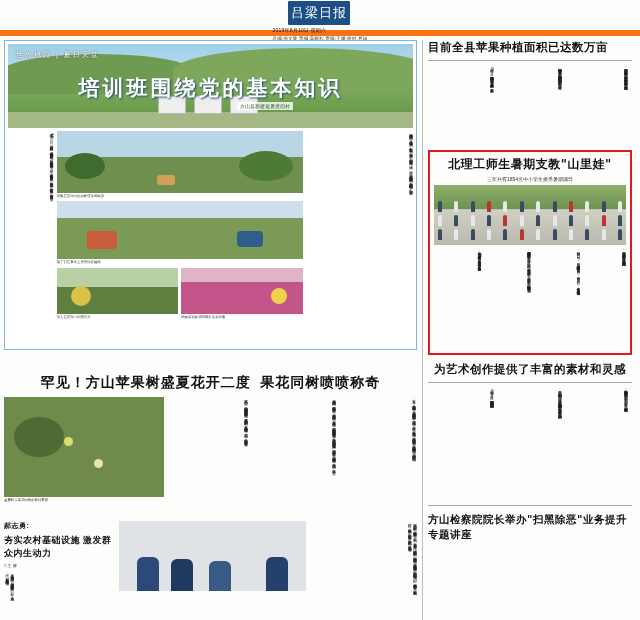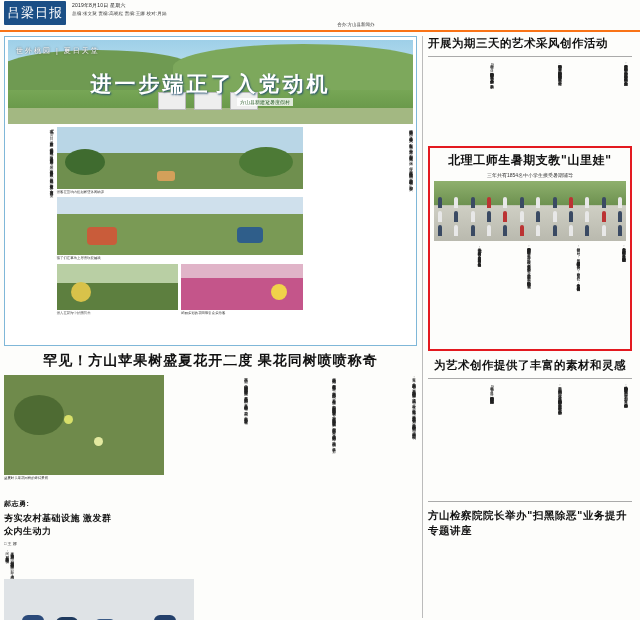--- a/index.html
+++ b/index.html
@@ -20,23 +20,24 @@
     height: 620px;
     background: #fdfdfb;
     box-sizing: border-box;
     padding: 0;
   }
 
   
   .masthead {
     position: relative;
     height: 30px;
-    border-bottom: 2px solid #f97316;
+    border-bottom: 6px solid #f97316;
     display: flex;
-    align-items: flex-start;
+    align-items: center;
+    flex-direction: column;
   }
   .logo {
     width: 62px;
     height: 24px;
     margin: 1px 6px 0 4px;
     background: #1b4f86;
     color: #fff;
     font-size: 13px;
     line-height: 24px;
     text-align: center;
@@ -216,27 +217,27 @@
   .cap {
     font-size: 3.4px;
     color: #333;
     margin-top: 1px;
     line-height: 1.3;
   }
   .photo-row { display: flex; gap: 3px; }
 
   
   .hl-apple {
-    margin-top: 6px;
+    margin-top: 24px;
     font-size: 14px;
     font-weight: bold;
     letter-spacing: 1px;
     color: #111;
     text-align: center;
-    font-family: Liberation Serif, serif;
+    font-family: Liberation Mono, monospace;
   }
   .apple-body { display: flex; margin-top: 5px; height: 120px; }
 
   
   .xiaoshuji {
     margin-top: 6px;
     border: 1px solid #c0161d;
     height: 34px;
     display: flex;
     align-items: center;
@@ -253,21 +254,21 @@
     font-family: "DejaVu Sans", sans-serif;
   }
   .xs-brand {
     color: #c0161d;
     font-size: 16px;
     font-weight: bold;
     margin-left: 8px;
     letter-spacing: 2px;
     font-family: "DejaVu Serif", serif;
   }
-  .bottom-row { display:flex; margin-top:4px; height: 74px; flex-direction: column; }
+  .bottom-row { display:flex; margin-top:4px; height: 74px; }
   .bn-name { font-size: 7px; font-weight: bold; letter-spacing:.5px;}
   .bn-title { font-size: 9px; font-weight: bold; letter-spacing:.5px; margin-top:3px;}
   .bn-sub { font-size: 4px; color:#444; margin-top:3px;}
 
   
   .r-head1 {
     font-size: 11.5px;
     font-weight: bold;
     letter-spacing: .5px;
     line-height: 1.3;
@@ -354,21 +355,21 @@
 
       <div class="lead-box">
         <div class="hero">
           <div class="hill"></div>
           <div class="hill2"></div>
           <div class="road"></div>
           <div class="tent" style="left:150px;"></div>
           <div class="tent" style="left:186px;"></div>
           <div class="tent" style="left:222px;"></div>
           <div class="hero-kicker">世外桃园 | 夏日天堂</div>
-          <div class="hero-title">进一步端正了入党动机</div>
+          <div class="hero-title">培训班围绕党的基本知识</div>
           <div class="hero-sub">方山县新建避暑度假村</div>
         </div>
 
         <div class="lead-cols">
           <div class="txtcol col-a">本报讯 8月8日，记者从方山县获悉，该县北武当镇新添一处避暑休闲胜地，吸引了周边地市众多游客前来观光避暑。据悉，该项目自今年四月份开工建设以来，按照高起点规划、高标准建设的要求，全力推进项目进度。</div>
 
           <div class="col-b">
             <div class="photo" style="height:62px;">
               <div class="sky"></div>
                 <div class="gnd"></div>
@@ -442,21 +443,21 @@
             <div class="blob" style="width:22px;height:30px;background:#3a5a86;left:90px;bottom:0;border-radius:6px 6px 0 0;"></div>
             <div class="blob" style="width:22px;height:34px;background:#24406b;right:18px;bottom:0;border-radius:6px 6px 0 0;"></div>
           </div>
         </div>
         <div class="txtcol" style="width:108px;padding-left:4px;">本报讯 自驻村以来，郝志勇坚持吃住在村、工作到户，走遍了全村每一户人家，详细了解群众所思所盼，因户施策制定帮扶措施，带领群众发展特色种植养殖产业，帮助村民在家门口实现增收。同时，他积极争取项目资金，硬化村内道路，安装太阳能路灯，新建文化广场，村容村貌焕然一新，群众的获得感、幸福感显著增强。</div>
       </div>
     </div>
 
     <div class="col-right">
 
-      <div class="r-head1">开展为期三天的艺术采风创作活动</div>
+      <div class="r-head1">目前全县苹果种植面积已达数万亩</div>
       <div class="rule"></div>
       <div class="r-cols" style="height:78px;">
         <div class="r-txt" style="width:66px;">本报讯 8月7日，方山县委组织部举办全县入党积极分子专题培训班，来自全县各乡镇、各单位的入党积极分子共计200余人参加了培训。</div>
         <div class="r-txt" style="width:68px;">培训班围绕党的基本知识、党章党规党纪、党的历史和优良传统作风等内容进行了系统辅导，并组织参训人员开展了集中研讨和现场教学，进一步端正了入党动机，坚定了理想信念。</div>
         <div class="r-txt" style="width:66px;">县委组织部相关负责人要求，全体参训学员要珍惜学习机会，学深悟透党的创新理论，以实际行动向党组织靠拢，争取早日成为一名合格的共产党员，为方山高质量发展贡献力量。</div>
       </div>
 
       <div class="red-box">
         <div class="rb-title">北理工师生暑期支教"山里娃"</div>
         <div class="rb-sub">三年共有1854名中小学生接受暑期辅导</div>

